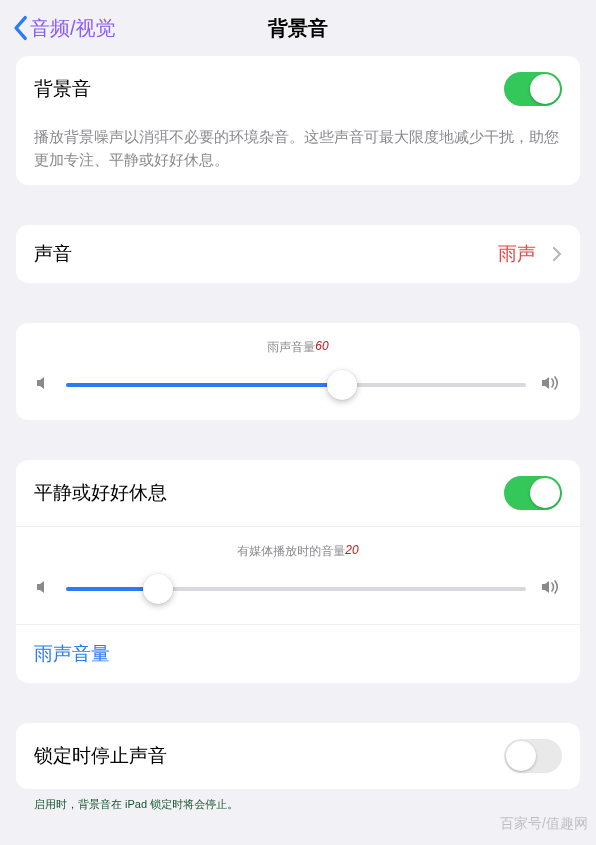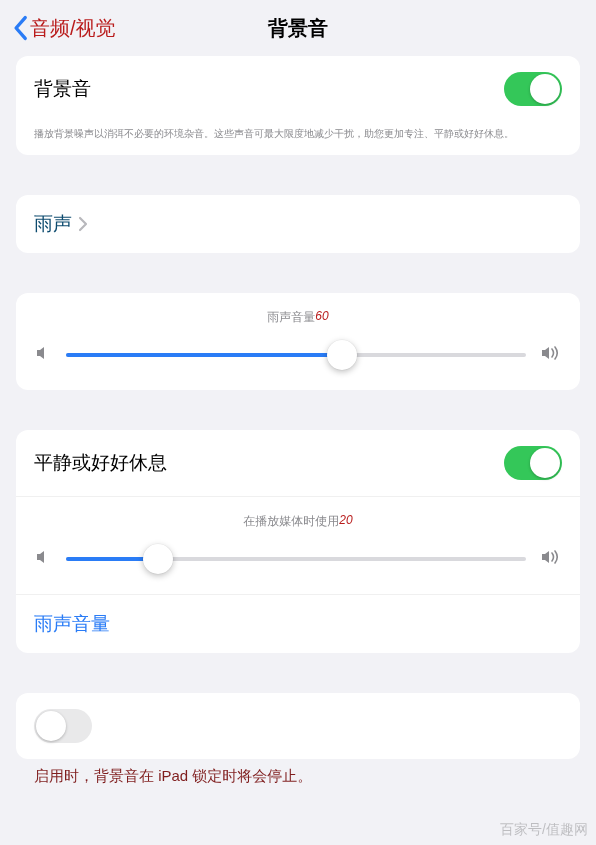--- a/index.html
+++ b/index.html
@@ -20,21 +20,21 @@
     position: relative;
   }
   .back {
     display: flex;
     align-items: center;
     gap: 2px;
     cursor: pointer;
   }
   .back svg { display: block; }
   .back-label {
-    color: #b91c1c;
+    color: #8b5cf6;
     font-size: 20px;
   }
   .title {
     position: absolute;
     left: 0; right: 0;
     text-align: center;
     font-size: 20px;
     font-weight: 600;
     pointer-events: none;
   }
@@ -54,39 +54,39 @@
     align-items: center;
     padding: 16px 18px;
     min-height: 56px;
   }
   .row-label {
     font-size: 19px;
     flex: 1;
   }
   .row-value {
     font-size: 19px;
-    color: #0c4a6e;
-    margin-right: 6px;
+    color: #ef4444;
+    margin-right: 16px;
   }
   .row-link {
     font-size: 19px;
     color: #2a7cf6;
     cursor: pointer;
   }
   .footer-text {
     padding: 4px 18px 14px 18px;
-    font-size: 10px;
+    font-size: 15px;
     color: #8a8a8e;
     line-height: 1.5;
   }
   .footer-under {
     margin: -32px 16px 0 16px;
     padding: 0 18px;
-    font-size: 15px;
-    color: #7f1d1d;
+    font-size: 11px;
+    color: #14532d;
   }
 
   
   .switch {
     width: 58px; height: 34px;
     border-radius: 17px;
     position: relative;
     cursor: pointer;
   }
   .switch.on  { background: #34c759; }
@@ -143,21 +143,21 @@
     background: #fff;
     border-radius: 50%;
     box-shadow: 0 2px 6px rgba(0,0,0,0.25), 0 0 0 0.5px rgba(0,0,0,0.05);
     transform: translate(-50%, -50%);
   }
 
   .separator { height: 1px; background: rgba(0,0,0,0.06); margin: 0; }
 
   .watermark {
     position: fixed;
-    right: 8px; bottom: 6px;
+    right: 8px; bottom: 12px;
     font-size: 14px;
     color: rgba(0,0,0,0.22);
     pointer-events: none;
   }
 </style>
 </head>
 <body>
 
 <div class="header">
   <div class="back">
@@ -176,20 +176,21 @@
     <div class="row-label">背景音</div>
     <div class="switch on">
         <div class="knob"></div>
       </div>
   </div>
   <div class="footer-text">播放背景噪声以消弭不必要的环境杂音。这些声音可最大限度地减少干扰，助您更加专注、平静或好好休息。</div>
 </div>
 
 <div class="group">
   <div class="row">
+    <div class="row-label">声音</div>
     <div class="row-value">雨声</div>
     <span class="chevron">
       <svg width="10" height="16" viewBox="0 0 10 16">
           <path d="M2 2 L8 8 L2 14" stroke="#b8b8bc" stroke-width="2.2" fill="none" stroke-linecap="round" stroke-linejoin="round"></path>
         </svg>
     </span>
   </div>
 </div>
 
 <div class="group">
@@ -222,21 +223,21 @@
 <div class="group">
   <div class="row">
     <div class="row-label">平静或好好休息</div>
     <div class="switch on">
         <div class="knob"></div>
       </div>
   </div>
   <div class="separator"></div>
   <div class="slider-block">
     <div class="slider-head">
-      <span>在播放媒体时使用</span>
+      <span>有媒体播放时的音量</span>
       <span class="val">20</span>
     </div>
     <div class="slider-row">
       <span>
         <svg width="18" height="18" viewBox="0 0 18 18">
             <path d="M3 6 H6 L10 3 V15 L6 12 H3 Z" fill="#8a8a8e"></path>
           </svg>
       </span>
       <div class="track">
         <div class="fill" style="width:20%"></div>
@@ -252,20 +253,21 @@
     </div>
   </div>
   <div class="separator"></div>
   <div class="row">
     <div class="row-link">雨声音量</div>
   </div>
 </div>
 
 <div class="group">
   <div class="row">
+    <div class="row-label">锁定时停止声音</div>
     <div class="switch off">
         <div class="knob"></div>
       </div>
   </div>
 </div>
 <div class="footer-under">启用时，背景音在 iPad 锁定时将会停止。</div>
 
 <div class="watermark">百家号/值趣网</div>
 
 </body></html>

